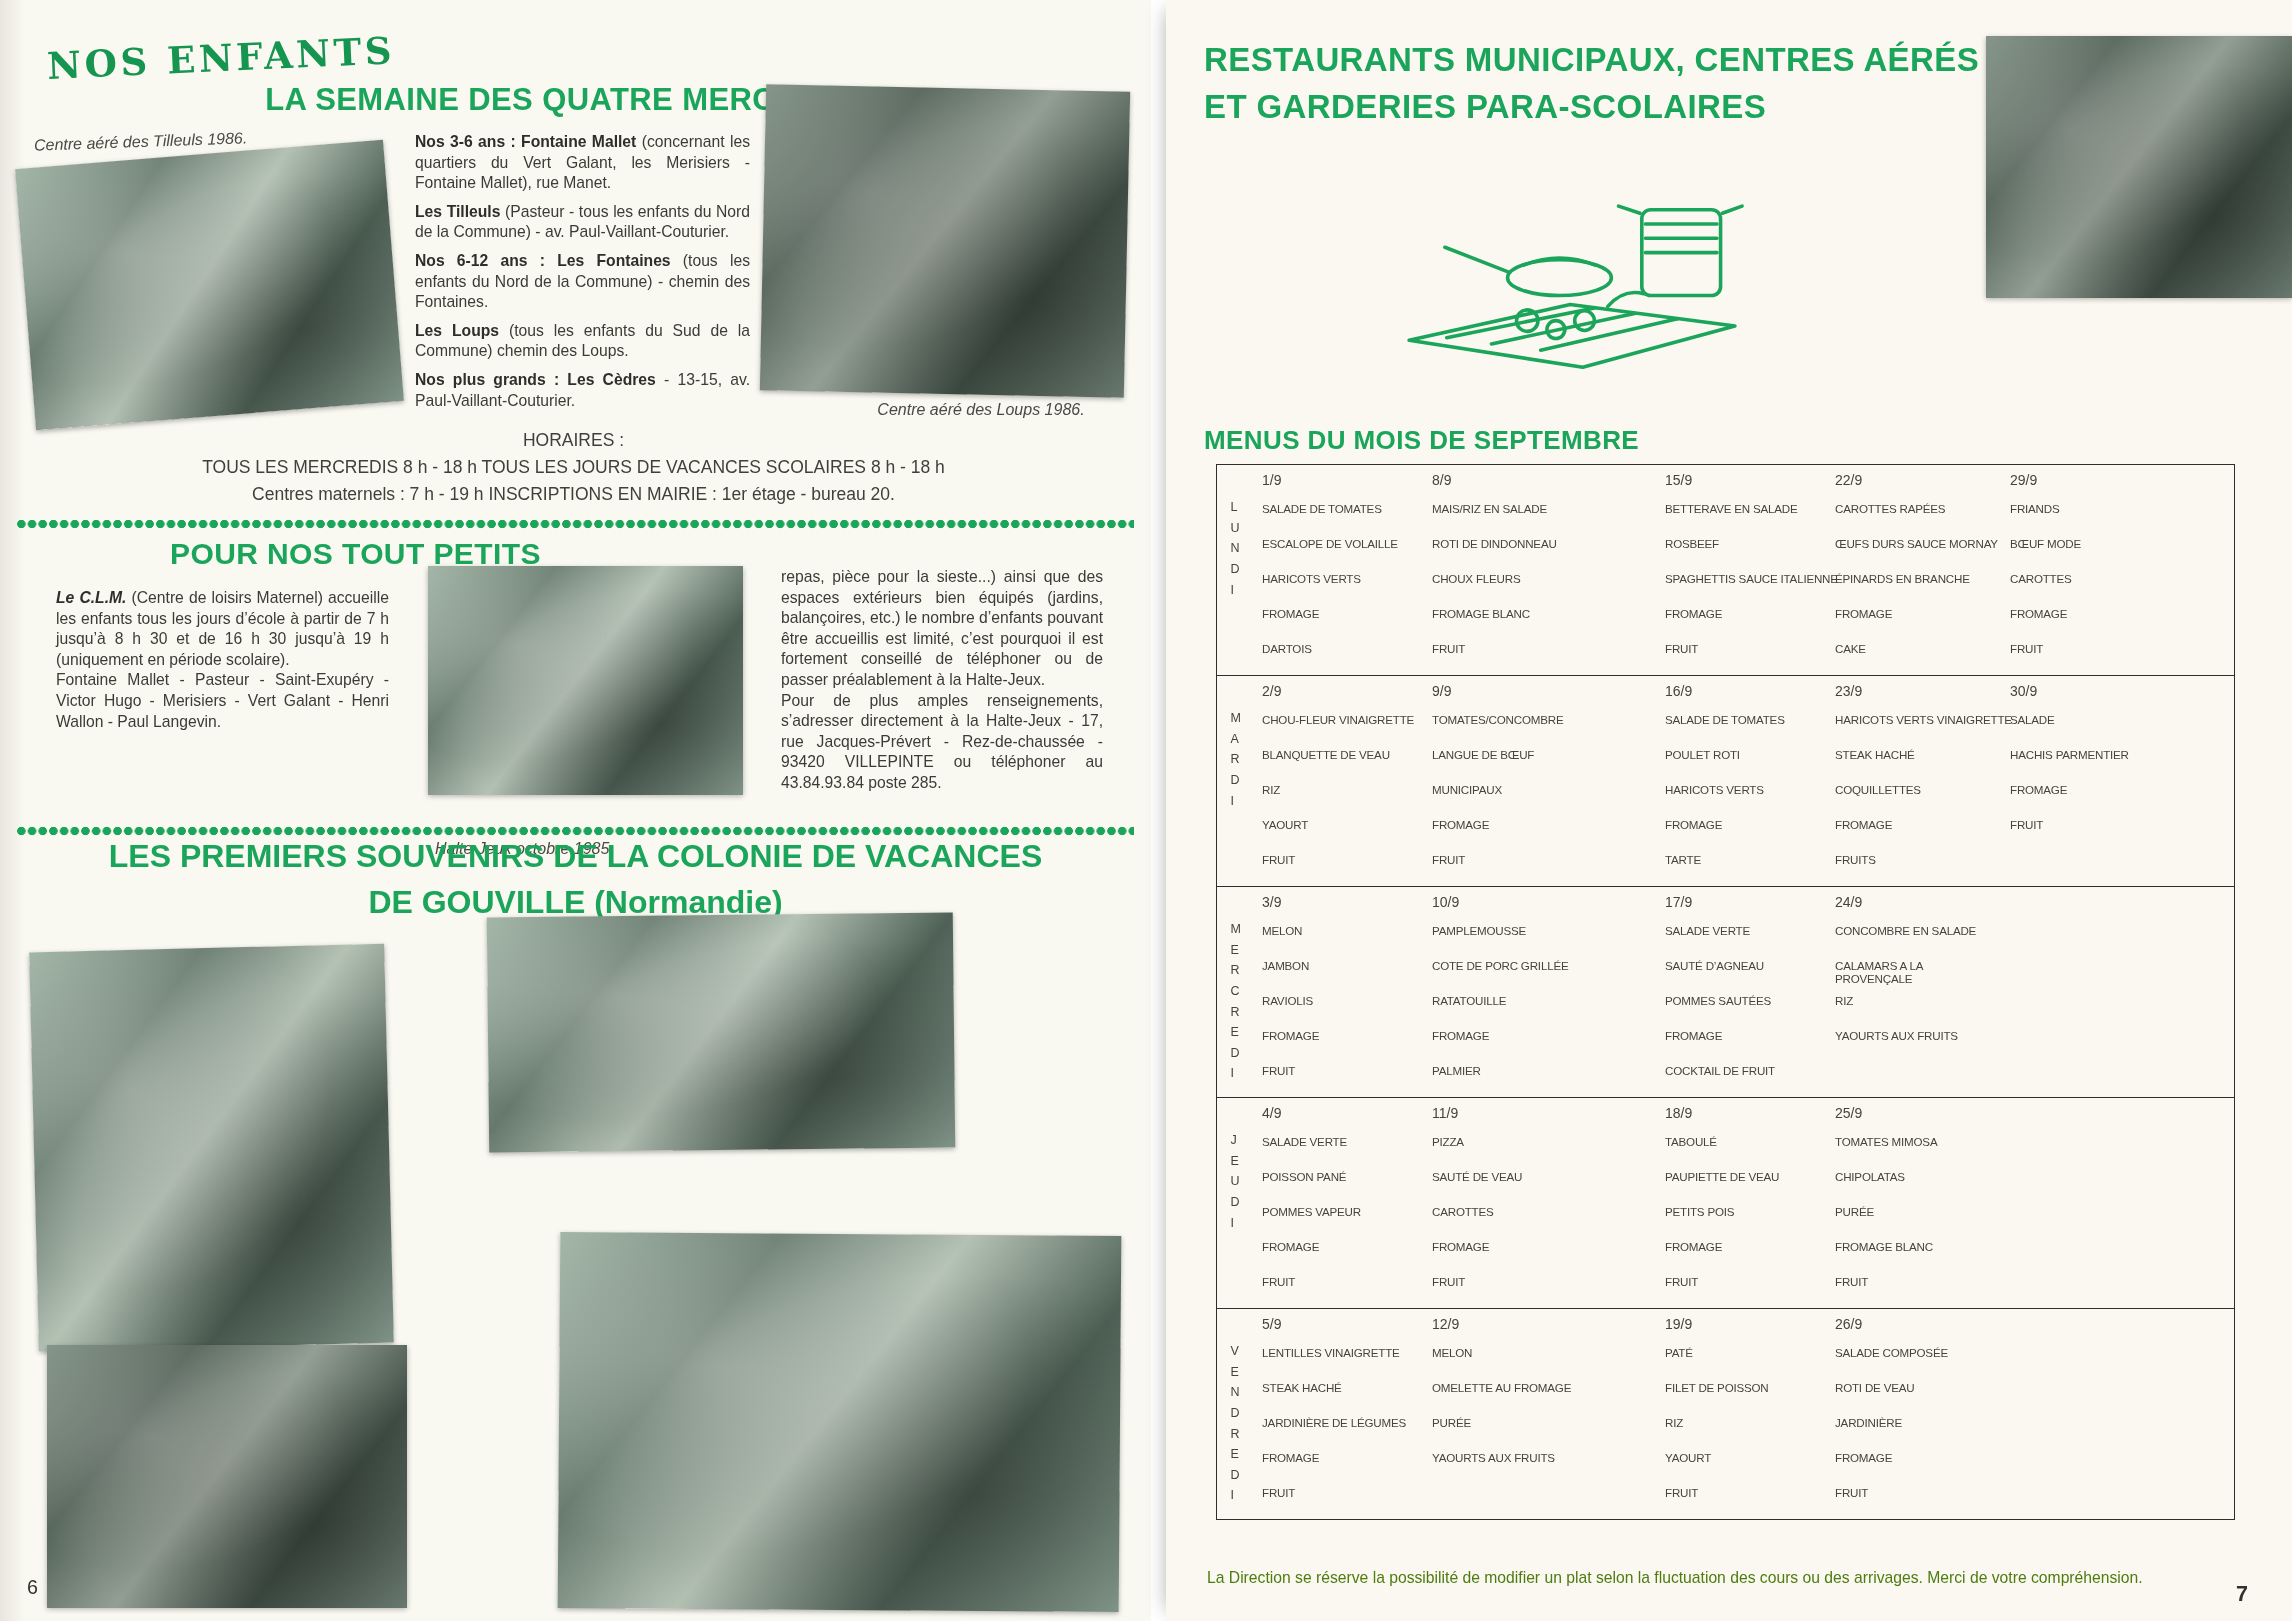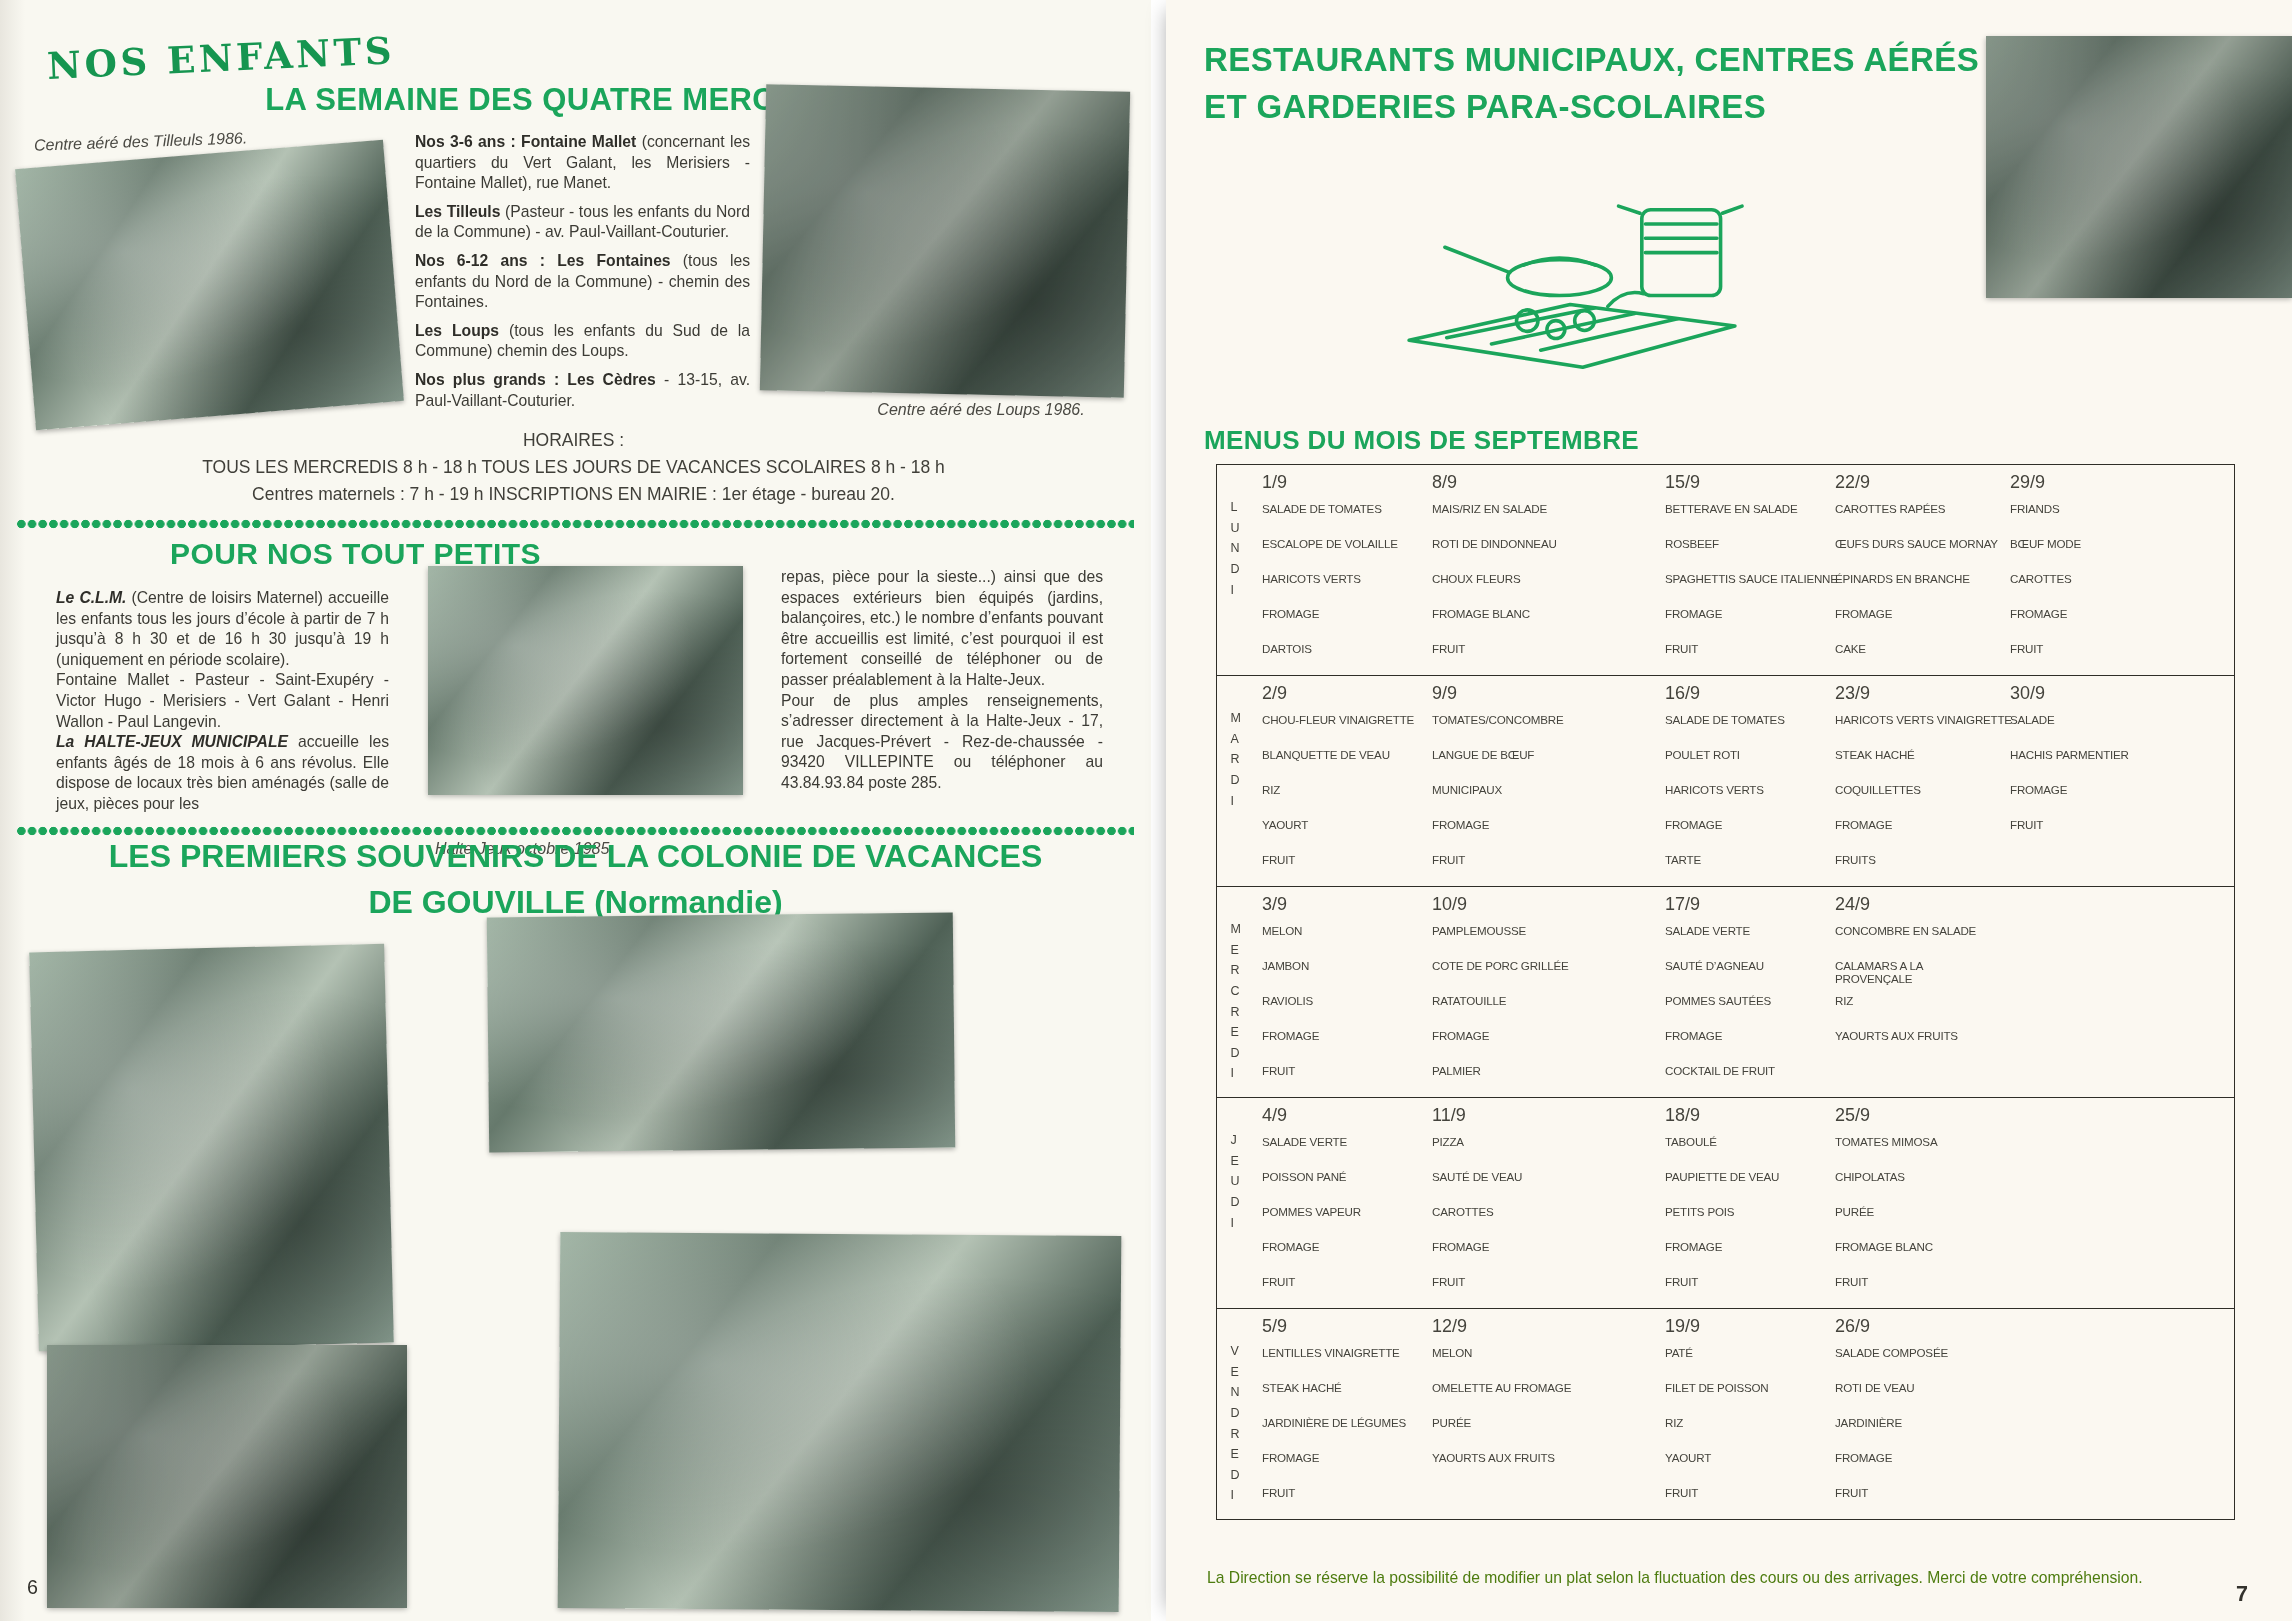--- a/index.html
+++ b/index.html
@@ -41,21 +41,21 @@
   .title-colonie2{position:absolute;left:36px;top:884px;width:1079px;text-align:center;font-size:32px;}
   .pageno{position:absolute;font-size:19.7px;color:#33322d;}
 
   
   .title-resto{position:absolute;left:38px;font-size:33px;letter-spacing:0.4px;}
   .menu-heading{position:absolute;left:38px;top:426px;font-size:26px;letter-spacing:0.4px;}
   .menu-table{position:absolute;left:50px;top:464px;width:1019px;border:1.8px solid #2f2e28;border-bottom:none;}
   .day-block{display:grid;grid-template-columns:45px 170px 233px 170px 175px 1fr;height:211px;border-bottom:1.8px solid #2f2e28;padding-top:7.2px;}
   .day-label{padding-left:13.4px;padding-top:25px;font-size:12.5px;line-height:20.6px;color:#44433c;}
   .day-col{display:flex;flex-direction:column;}
-  .menu-date{height:29.6px;font-size:18px;color:#44433c;}
+  .menu-date{height:29.6px;font-size:14px;color:#44433c;}
   .menu-item{height:35px;font-size:11.6px;line-height:13.4px;letter-spacing:-0.2px;white-space:nowrap;color:#45443d;}
   .footnote{position:absolute;left:41px;top:1569px;width:1070px;font-size:15.7px;color:#4d7c0f;}
 
   .illustration{position:absolute;left:227px;top:172px;}
 </style>
 </head>
 <body>
 
 <div class="canvas">
 
@@ -84,21 +84,20 @@
       <div>Centres maternels : 7 h - 19 h   INSCRIPTIONS EN MAIRIE : 1er étage - bureau 20.</div>
     </div>
 
     <div class="dots" style="left:16px;top:519px;width:1118px;"></div>
 
     <div class="title-petits green-head">POUR NOS TOUT PETITS</div>
 
     <div class="col-text" style="left:56px;top:588px;width:333px;">
       <p><span class="bi">Le C.L.M.</span><span> (Centre de loisirs Maternel) accueille les enfants tous les jours d’école à partir de 7 h jusqu’à 8 h 30 et de 16 h 30 jusqu’à 19 h (uniquement en période scolaire).</span></p>
       <p><span class="bi"></span><span>Fontaine Mallet - Pasteur - Saint-Exupéry - Victor Hugo - Merisiers - Vert Galant - Henri Wallon - Paul Langevin.</span></p>
-      <p class="gap-top"><span class="bi">La HALTE-JEUX MUNICIPALE</span><span> accueille les enfants âgés de 18 mois à 6 ans révolus. Elle dispose de locaux très bien aménagés (salle de jeux, pièces pour les</span></p>
     </div>
 
     <div class="photo" style="left:428px;top:566px;width:315px;height:229px;"></div>
     <div class="caption" style="left:435px;top:840px;">Halte-Jeux octobre 1985.</div>
 
     <div class="col-text" style="left:781px;top:567px;width:322px;">
       <p>repas, pièce pour la sieste...) ainsi que des espaces extérieurs bien équipés (jardins, balançoires, etc.) le nombre d’enfants pouvant être accueillis est limité, c’est pourquoi il est fortement conseillé de téléphoner ou de passer préalablement à la Halte-Jeux.</p>
       <p>Pour de plus amples renseignements, s’adresser directement à la Halte-Jeux - 17, rue Jacques-Prévert - Rez-de-chaussée - 93420 VILLEPINTE ou téléphoner au 43.84.93.84 poste 285.</p>
     </div>
 

